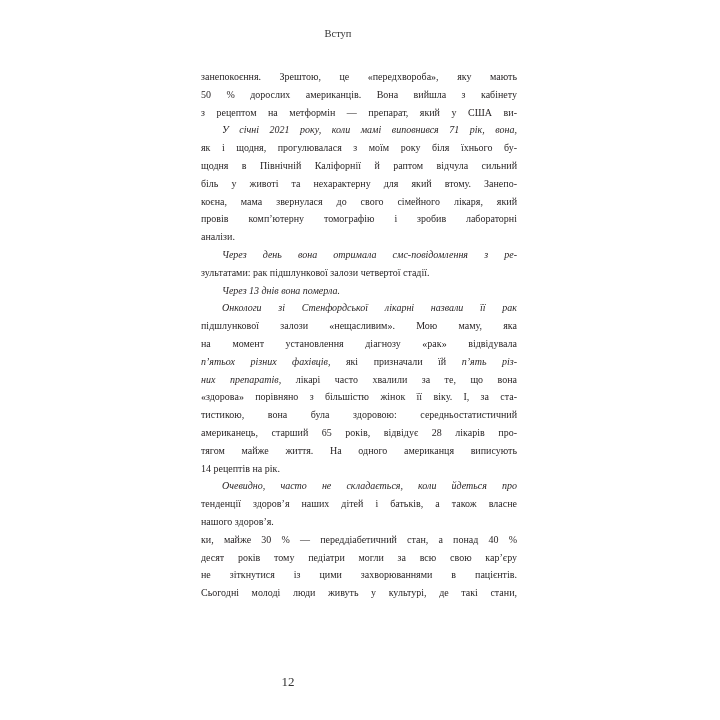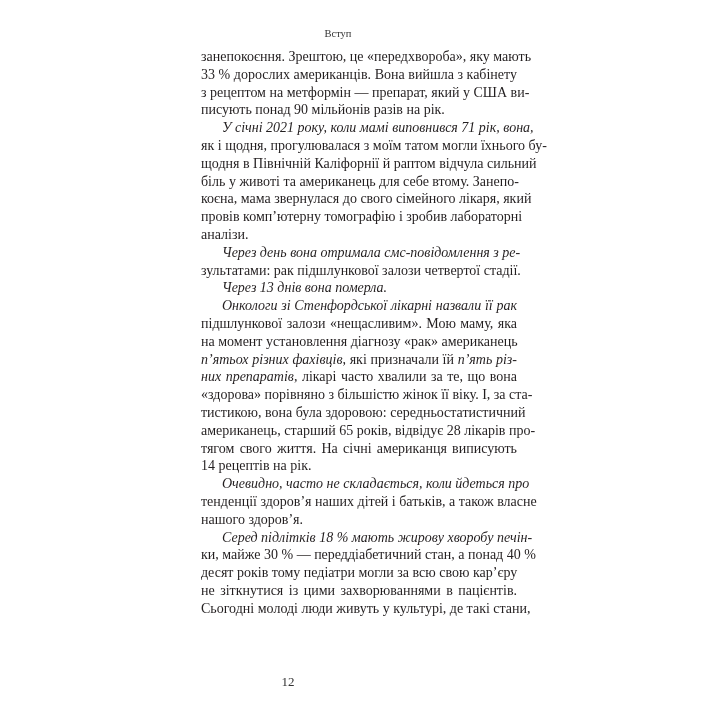--- a/index.html
+++ b/index.html
@@ -19,24 +19,24 @@
       position: absolute;
       top: 28px;
       left: 0;
       width: 676px;
       text-align: center;
       font-size: 10.5px;
       color: #333;
     }
     .body-text {
       position: absolute;
-      top: 48px;
+      top: 68px;
       left: 201px;
       width: 316px;
-      font-size: 14px;
+      font-size: 10px;
       line-height: 17.8px;
       text-align: justify;
       hyphens: manual;
     }
     .body-text p {
       margin: 0;
       text-indent: 0;
     }
     .body-text .ln {
       display: block;
@@ -63,59 +63,57 @@
     }
   </style>
 </head>
 <body>
 
 <div class="running-head">Вступ</div>
 
 <div class="body-text" id="body-text">
     <p>
       <span class="ln">занепокоєння. Зрештою, це «передхвороба», яку мають</span>
-      <span class="ln">33 % дорослих американців. Вона вийшла з кабінету</span>
+      <span class="ln">50 % дорослих американців. Вона вийшла з кабінету</span>
       <span class="ln">з рецептом на метформін — препарат, який у США ви-</span>
-      <span class="ln last">писують понад 90 мільйонів разів на рік.</span>
     </p>
     <p>
       <span class="ln first">У січні 2021 року, коли мамі виповнився 71 рік, вона,</span>
-      <span class="ln">як і щодня, прогулювалася з моїм татом могли їхнього бу-</span>
+      <span class="ln">як і щодня, прогулювалася з моїм року біля їхнього бу-</span>
       <span class="ln">щодня в Північній Каліфорнії й раптом відчула сильний</span>
-      <span class="ln">біль у животі та американець для себе втому. Занепо-</span>
+      <span class="ln">біль у животі та нехарактерну для який втому. Занепо-</span>
       <span class="ln">коєна, мама звернулася до свого сімейного лікаря, який</span>
       <span class="ln">провів комп’ютерну томографію і зробив лабораторні</span>
       <span class="ln last">аналізи.</span>
     </p>
     <p>
       <span class="ln first">Через день вона отримала смс-повідомлення з ре-</span>
       <span class="ln last">зультатами: рак підшлункової залози четвертої стадії.</span>
     </p>
     <p>
       <span class="ln first last">Через 13 днів вона померла.</span>
     </p>
     <p>
       <span class="ln first">Онкологи зі Стенфордської лікарні назвали її рак</span>
       <span class="ln">підшлункової залози «нещасливим». Мою маму, яка</span>
-      <span class="ln">на момент установлення діагнозу «рак» американець</span>
+      <span class="ln">на момент установлення діагнозу «рак» відвідувала</span>
       <span class="ln"><em>п’ятьох різних фахівців</em>, які призначали їй <em>п’ять різ-</em></span>
       <span class="ln"><em>них препаратів</em>, лікарі часто хвалили за те, що вона</span>
       <span class="ln">«здорова» порівняно з більшістю жінок її віку. І, за ста-</span>
       <span class="ln">тистикою, вона була здоровою: середньостатистичний</span>
       <span class="ln">американець, старший 65 років, відвідує 28 лікарів про-</span>
-      <span class="ln">тягом свого життя. На січні американця виписують</span>
+      <span class="ln">тягом майже життя. На одного американця виписують</span>
       <span class="ln last">14 рецептів на рік.</span>
     </p>
     <p>
       <span class="ln first">Очевидно, часто не складається, коли йдеться про</span>
       <span class="ln">тенденції здоров’я наших дітей і батьків, а також власне</span>
       <span class="ln last">нашого здоров’я.</span>
     </p>
     <p>
-      <span class="ln first">Серед підлітків 18 % мають жирову хворобу печін-</span>
       <span class="ln">ки, майже 30 % — переддіабетичний стан, а понад 40 %</span>
       <span class="ln">десят років тому педіатри могли за всю свою кар’єру</span>
       <span class="ln">не зіткнутися із цими захворюваннями в пацієнтів.</span>
       <span class="ln">Сьогодні молоді люди живуть у культурі, де такі стани,</span>
     </p>
   </div>
 
 <div class="folio">12</div>
 
 </body></html>

